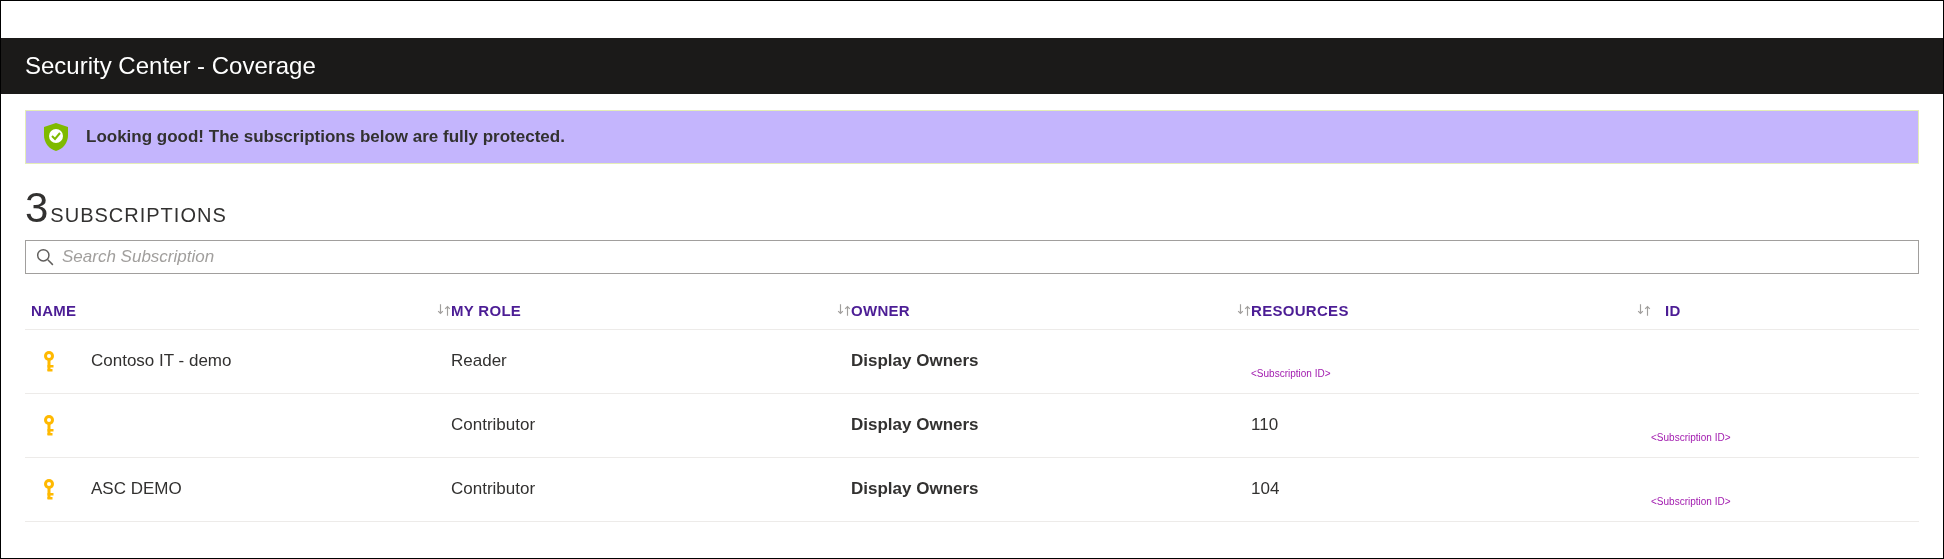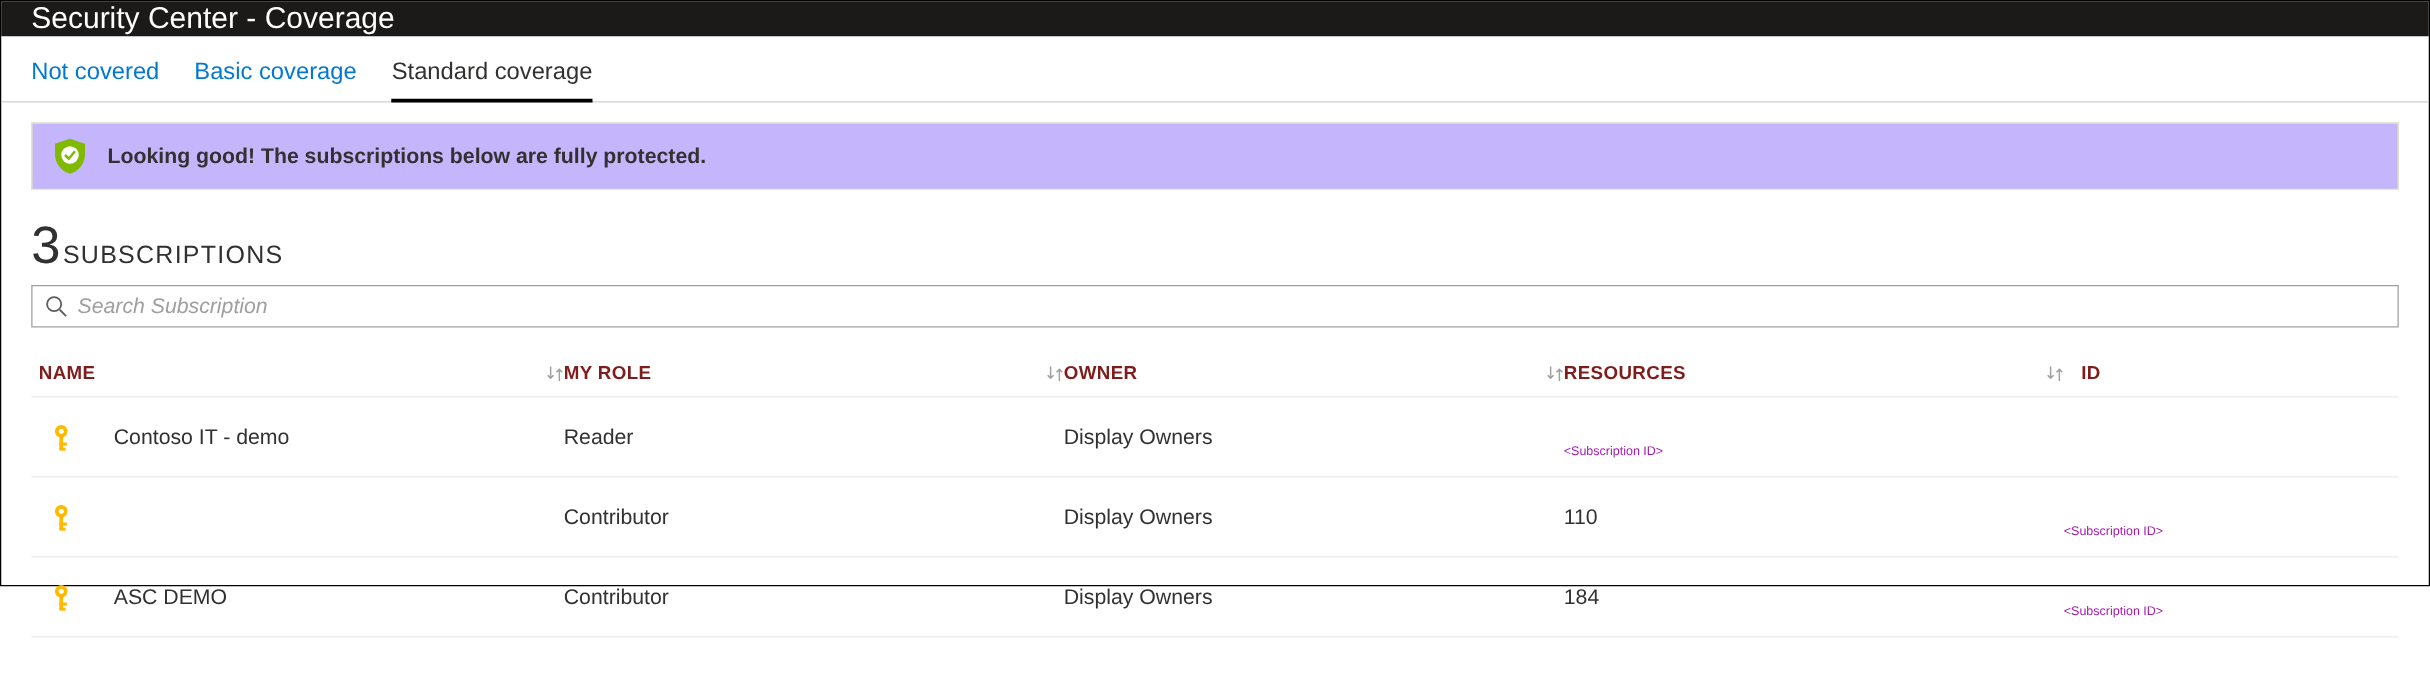--- a/index.html
+++ b/index.html
@@ -1,56 +1,51 @@
 <!DOCTYPE html>
 <html><head>
 <meta charset="utf-8">
 <style>
   * { box-sizing: border-box; margin: 0; padding: 0; }
   html, body { width: 1944px; height: 559px; font-family: "Segoe UI", Arial, sans-serif; background: #fff; color: #323130; }
-  .root { border: 1px solid #000; width: 1944px; height: 469px; display: flex; flex-direction: column; }
+  .root { border: 1px solid #000; width: 1944px; height: 559px; display: flex; flex-direction: column; justify-content: center; }
   .header { background: #1b1a19; color: #fff; height: 56px; display: flex; align-items: center; padding: 0 24px; font-size: 24px; font-weight: 300; }
   .tabs { display: flex; gap: 28px; padding: 18px 24px 0 24px; border-bottom: 1px solid #d2d0ce; }
   .tab { font-size: 19px; color: #0078d4; padding-bottom: 10px; cursor: pointer; }
   .tab.active { color: #323130; border-bottom: 3px solid #000; margin-bottom: -1px; }
   .banner { margin: 16px 24px 0 24px; background: #c4b5fd; border: 1px solid #e4edb7; display: flex; align-items: center; padding: 10px 14px; gap: 14px; }
   .shield { width: 32px; height: 32px; flex-shrink: 0; }
   .banner-text { font-size: 17px; font-weight: 600; color: #323130; }
   .count-row { display: flex; align-items: baseline; padding: 20px 24px 8px 24px; gap: 2px; }
   .count-num { font-size: 42px; font-weight: 400; }
   .count-label { font-size: 20px; letter-spacing: 1px; font-weight: 400; }
   .search-wrap { margin: 0 24px; border: 1px solid #a19f9d; display: flex; align-items: center; padding: 6px 10px; gap: 8px; }
   .search-icon { width: 18px; height: 18px; color: #605e5c; }
   .search-input { border: none; outline: none; font-size: 17px; font-style: italic; color: #605e5c; flex: 1; background: transparent; }
   .search-input::placeholder { color: #a19f9d; font-style: italic; }
   .table { margin: 18px 24px 0 24px; }
   .thead, .trow { display: grid; grid-template-columns: 420px 400px 400px 400px 1fr; align-items: center; }
   .thead { border-bottom: 1px solid #edebe9; padding: 10px 6px; }
-  .th { font-size: 15px; font-weight: 700; color: #7f1d1d; letter-spacing: 0.3px; display: flex; align-items: center; justify-content: space-between; }
+  .th { font-size: 15px; font-weight: 700; color: #4c1d95; letter-spacing: 0.3px; display: flex; align-items: center; justify-content: space-between; }
   .sort-icon { width: 14px; height: 14px; color: #a19f9d; }
   .trow { padding: 14px 6px; border-bottom: 1px solid #edebe9; font-size: 17px; }
   .cell-name { display: flex; align-items: center; gap: 26px; padding-left: 10px; }
   .key-icon { width: 24px; height: 24px; flex-shrink: 0; }
-  .owner { font-weight: 400; }
+  .owner { font-weight: 700; }
   .subid { font-size: 10px; color: #a21caf; margin-top: 24px; }
   .th-id { justify-content: flex-start; padding-left: 14px; }
 </style>
 </head>
 <body>
 
 <div class="root">
   <div class="header">
     <span>Security Center - Coverage</span>
   </div>
 
-  <div class="tabs">
-    <div class="tab"><span>Not covered</span></div>
-    <div class="tab"><span>Basic coverage</span></div>
-    <div class="tab active"><span>Standard coverage</span></div>
-  </div>
 
   <div class="banner">
     <svg class="shield" viewBox="0 0 32 32">
       <path fill="#7fba00" d="M16 2 L28 6 V14 C28 22 23 28 16 30 C9 28 4 22 4 14 V6 Z"></path>
       <circle cx="16" cy="15" r="7" fill="#fff"></circle>
       <path fill="none" stroke="#7fba00" stroke-width="2" d="M12 15 L15 18 L20 12"></path>
     </svg>
     <span class="banner-text">Looking good! The subscriptions below are fully protected.</span>
   </div>
 
@@ -136,18 +131,18 @@
           <circle cx="8" cy="7" r="5" fill="#ffb900"></circle>
           <circle cx="8" cy="7" r="2" fill="#fff"></circle>
           <rect x="6.5" y="11" width="3" height="11" fill="#ffb900"></rect>
           <rect x="6.5" y="16" width="6" height="2.5" fill="#ffb900"></rect>
           <rect x="6.5" y="20" width="5" height="2.5" fill="#ffb900"></rect>
         </svg>
         <span>ASC DEMO</span>
       </div>
       <div>Contributor</div>
       <div class="owner">Display Owners</div>
-      <div>184</div>
+      <div>104</div>
       <div class="subid">&lt;Subscription ID&gt;</div>
     </div>
 
   </div>
 </div>
 
 </body></html>

